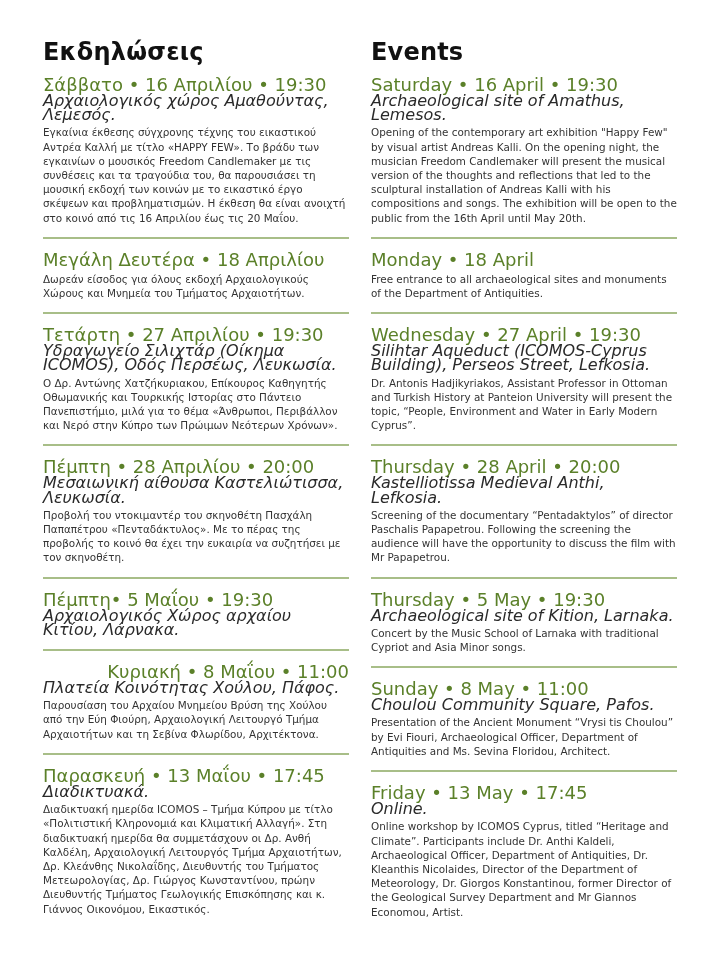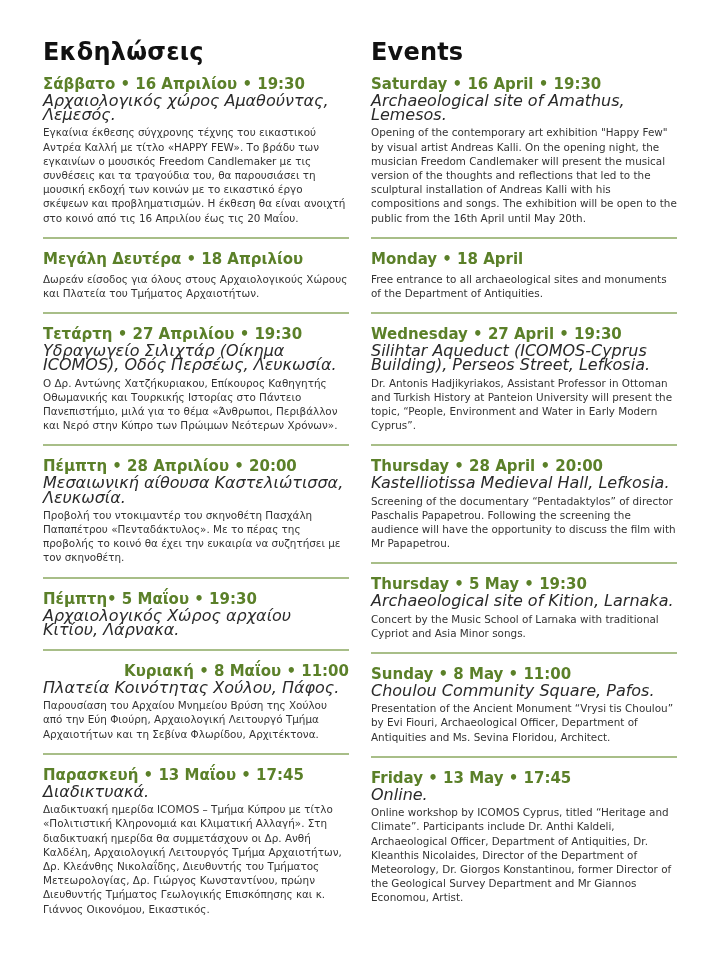--- a/index.html
+++ b/index.html
@@ -4,41 +4,41 @@
 <style>
   html, body { margin: 0; padding: 0; background: #ffffff; }
   body { width: 720px; height: 960px; position: relative; overflow: hidden;
          font-family: "DejaVu Sans", sans-serif; color: #2e2e2e; }
   .col { position: absolute; top: 38px; width: 306px; }
   .col.left { left: 43px; }
   .col.right { left: 371px; }
   .col-title { font-family: "DejaVu Sans", sans-serif; font-weight: bold; font-size: 24px;
                color: #111; margin: 0 0 9px 0; letter-spacing: 0.2px; line-height: 28px; }
   .event { position: relative; }
-  .ev-head { font-weight: bold; font-size: 15px; color: #5b8029; line-height: 19px; margin: 0; white-space: nowrap; }
+  .ev-head { font-weight: normal; font-size: 18px; color: #5b8029; line-height: 19px; margin: 0; white-space: nowrap; }
   .ev-place { font-style: italic; font-size: 16px; line-height: 14.2px; color: #2a2a2a; margin: 0 0 3px 0; }
   .ev-body { font-size: 10.4px; line-height: 14.2px; color: #333; margin: 3px 0 0 0; }
   .divider { height: 2px; background: #a8be88; margin: 12px 0 11px 0; border: 0; width: 306px; }
 </style>
 </head>
 <body>
 
 <div class="col left">
   <h1 class="col-title">Εκδηλώσεις</h1>
   <div id="greek-events">
       <div class="event">
     <div class="ev-head" style="color: rgb(91, 128, 41);">Σάββατο • 16 Απριλίου • 19:30</div>
     <div class="ev-place">Αρχαιολογικός χώρος Αμαθούντας, Λεμεσός.</div>
     <div class="ev-body">Εγκαίνια έκθεσης σύγχρονης τέχνης του εικαστικού Αντρέα Καλλή με τίτλο «HAPPY FEW». Το βράδυ των εγκαινίων ο μουσικός Freedom Candlemaker με τις συνθέσεις και τα τραγούδια του, θα παρουσιάσει τη μουσική εκδοχή των κοινών με το εικαστικό έργο σκέψεων και προβληματισμών. Η έκθεση θα είναι ανοιχτή στο κοινό από τις 16 Απριλίου έως τις 20 Μαΐου.</div>
   </div>
       <div class="divider" style="background: rgb(168, 190, 136);"></div>
       <div class="event">
     <div class="ev-head" style="color: rgb(91, 128, 41);">Μεγάλη Δευτέρα • 18 Απριλίου</div>
 
-    <div class="ev-body">Δωρεάν είσοδος για όλους στους Αρχαιολογικούς Χώρους και Πλατεία του Τμήματος Αρχαιοτήτων.</div>
+    <div class="ev-body">Δωρεάν είσοδος για όλους εκδοχή Αρχαιολογικούς Χώρους και Μνημεία του Τμήματος Αρχαιοτήτων.</div>
   </div>
       <div class="divider" style="background: rgb(168, 190, 136);"></div>
       <div class="event">
     <div class="ev-head" style="color: rgb(91, 128, 41);">Τετάρτη • 27 Απριλίου • 19:30</div>
     <div class="ev-place">Υδραγωγείο Σιλιχτάρ (Οίκημα ICOMOS), Οδός Περσέως, Λευκωσία.</div>
     <div class="ev-body">Ο Δρ. Αντώνης Χατζήκυριακου, Επίκουρος Καθηγητής Οθωμανικής και Τουρκικής Ιστορίας στο Πάντειο Πανεπιστήμιο, μιλά για το θέμα «Άνθρωποι, Περιβάλλον και Νερό στην Κύπρο των Πρώιμων Νεότερων Χρόνων».</div>
   </div>
       <div class="divider" style="background: rgb(168, 190, 136);"></div>
       <div class="event">
     <div class="ev-head" style="color: rgb(91, 128, 41);">Πέμπτη • 28 Απριλίου • 20:00</div>
@@ -81,21 +81,21 @@
   </div>
       <div class="divider" style="background: rgb(168, 190, 136);"></div>
       <div class="event">
     <div class="ev-head" style="color: rgb(91, 128, 41);">Wednesday • 27 April • 19:30</div>
     <div class="ev-place">Silihtar Aqueduct (ICOMOS-Cyprus Building), Perseos Street, Lefkosia.</div>
     <div class="ev-body">Dr. Antonis Hadjikyriakos, Assistant Professor in Ottoman and Turkish History at Panteion University will present the topic, “People, Environment and Water in Early Modern Cyprus”.</div>
   </div>
       <div class="divider" style="background: rgb(168, 190, 136);"></div>
       <div class="event">
     <div class="ev-head" style="color: rgb(91, 128, 41);">Thursday • 28 April • 20:00</div>
-    <div class="ev-place">Kastelliotissa Medieval Hall, Lefkosia.</div>
+    <div class="ev-place">Kastelliotissa Medieval Anthi, Lefkosia.</div>
     <div class="ev-body">Screening of the documentary “Pentadaktylos” of director Paschalis Papapetrou. Following the screening the audience will have the opportunity to discuss the film with Mr Papapetrou.</div>
   </div>
       <div class="divider" style="background: rgb(168, 190, 136);"></div>
       <div class="event">
     <div class="ev-head" style="color: rgb(91, 128, 41);">Thursday • 5 May • 19:30</div>
     <div class="ev-place">Archaeological site of Kition, Larnaka.</div>
     <div class="ev-body">Concert by the Music School of Larnaka with traditional Cypriot and Asia Minor songs.</div>
   </div>
       <div class="divider" style="background: rgb(168, 190, 136);"></div>
       <div class="event">

